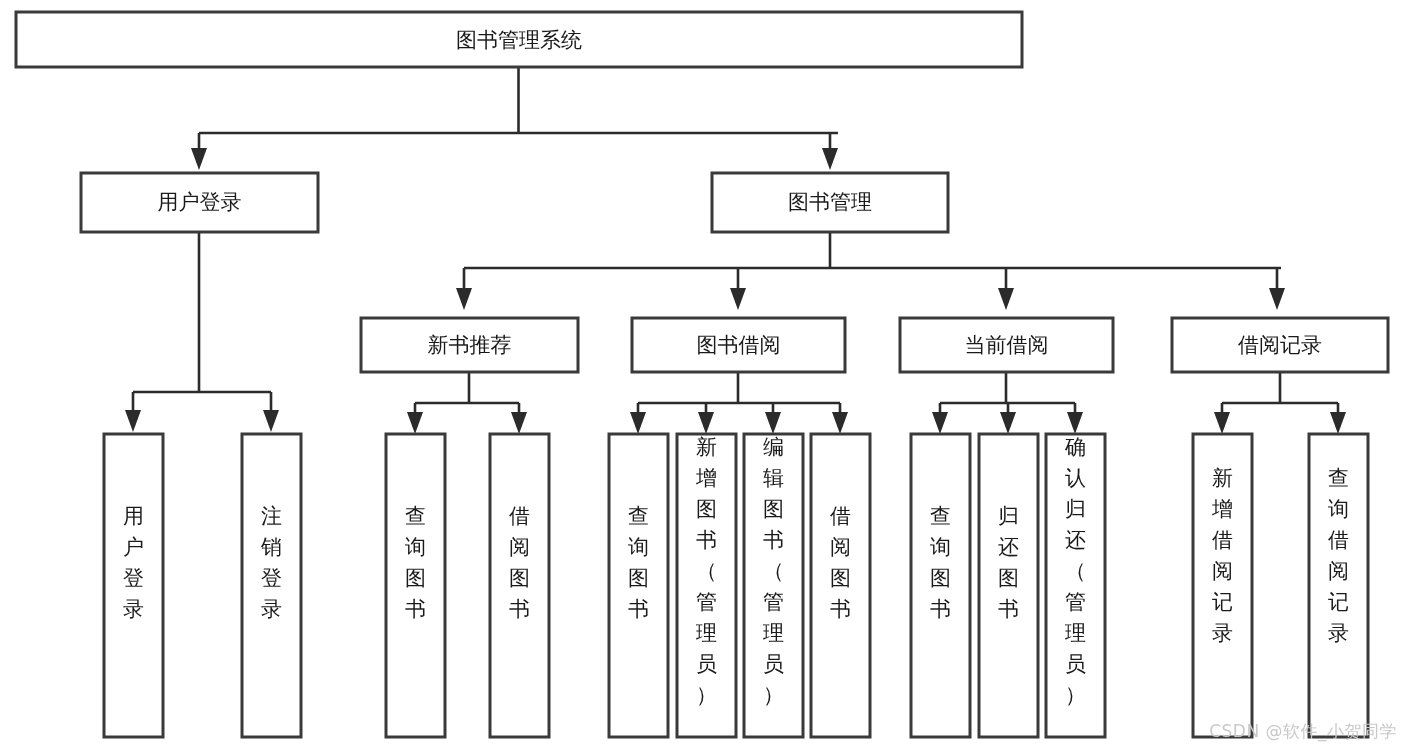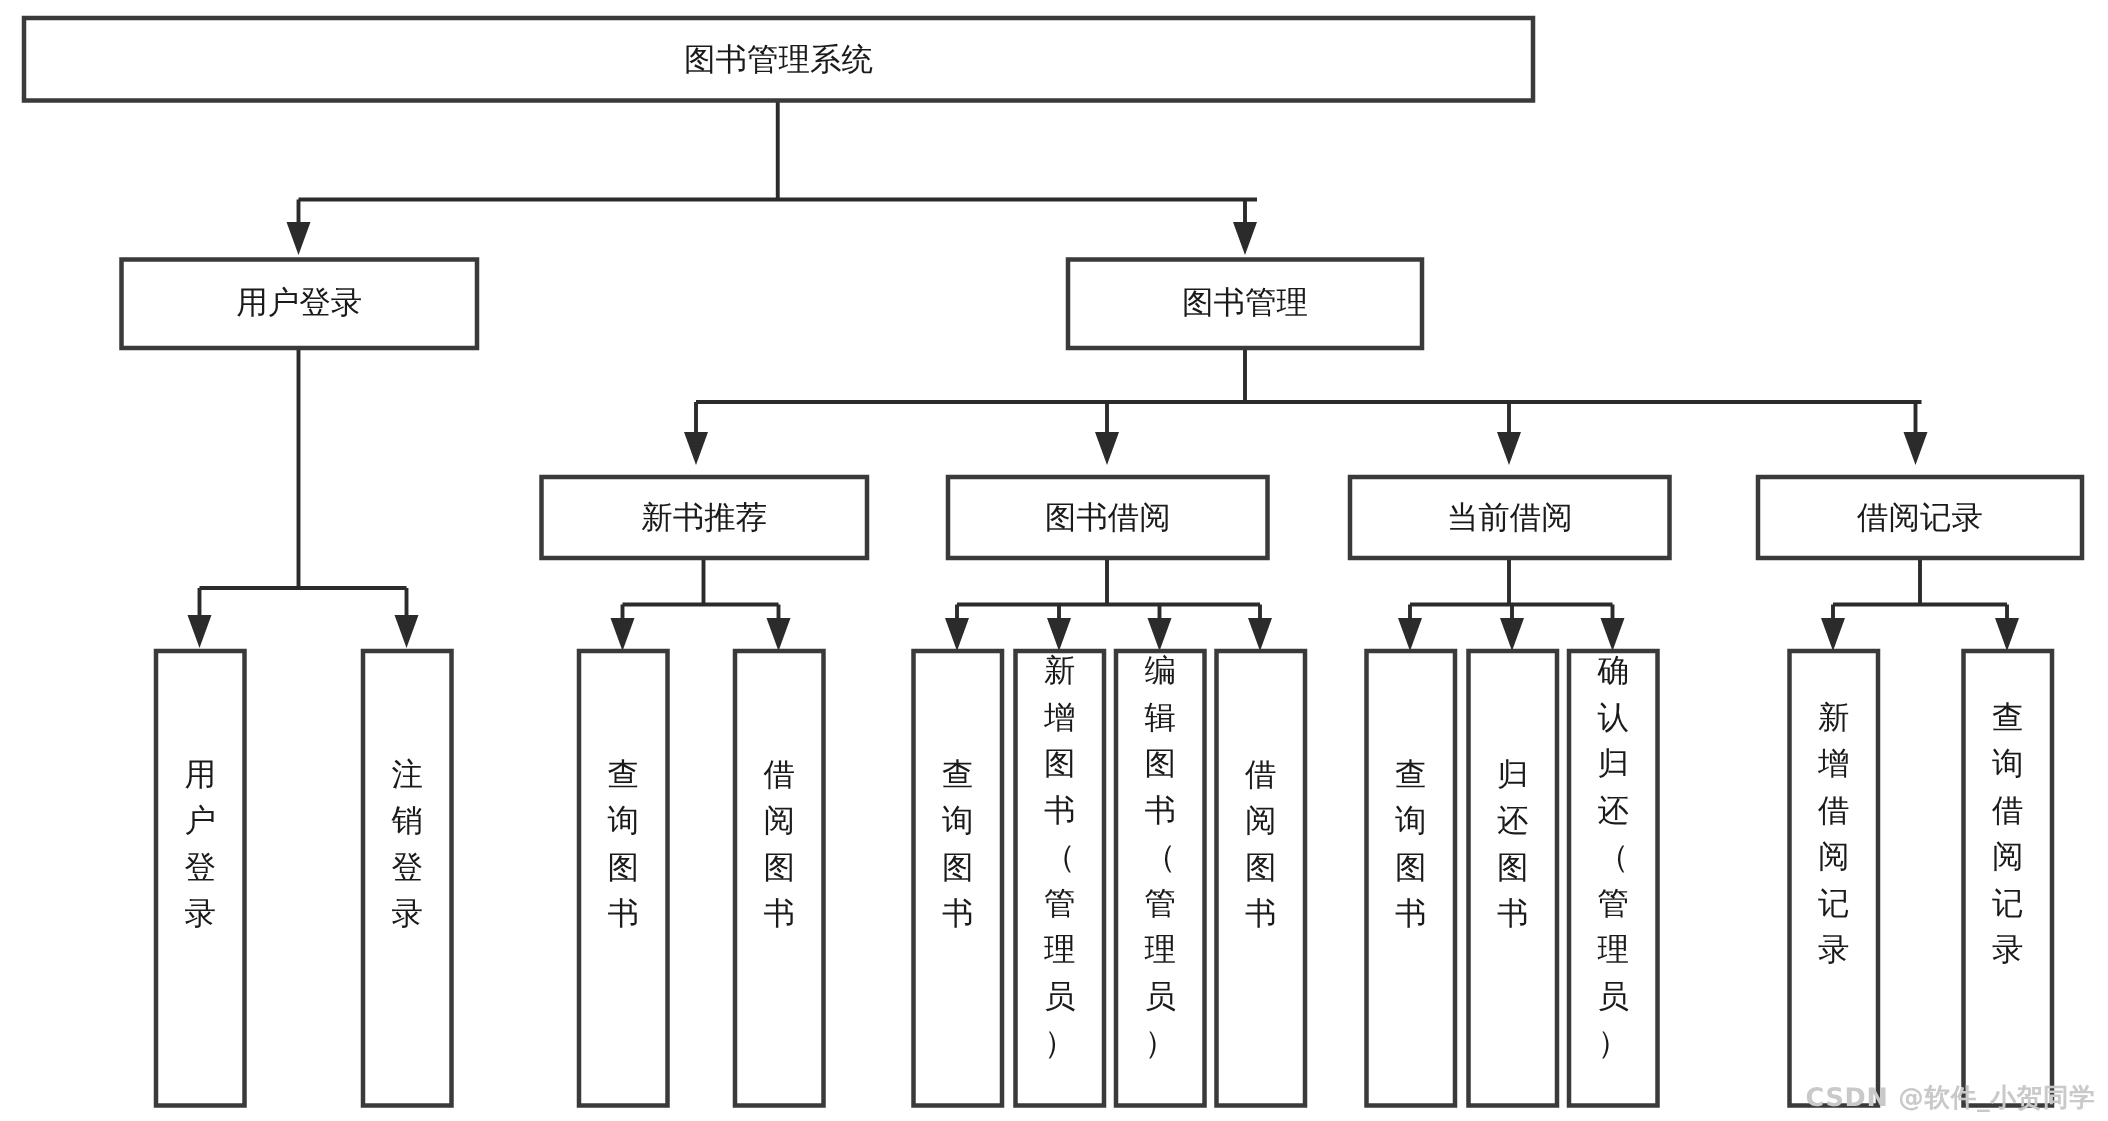--- a/index.html
+++ b/index.html
@@ -29,21 +29,20 @@
   .arrowhead{fill:#2b2b2b;}
   .watermark{
     position:absolute;
     right:8px;bottom:4px;
     font-family:"DejaVu Sans","Liberation Sans",sans-serif;
     font-size:17px;
     color:#c9c9c9;
     white-space:nowrap;
     letter-spacing:0.5px;
     pointer-events:none;
-    font-weight:bold;
   }
 </style>
 </head>
 <body>
 
 <svg id="diagram" viewBox="0 0 1405 747" xmlns="http://www.w3.org/2000/svg">
 
   <defs>
     <g id="arrow-glyph">
       <path class="arrowhead" d="M -8 0 L 8 0 L 0 22 Z"></path>

